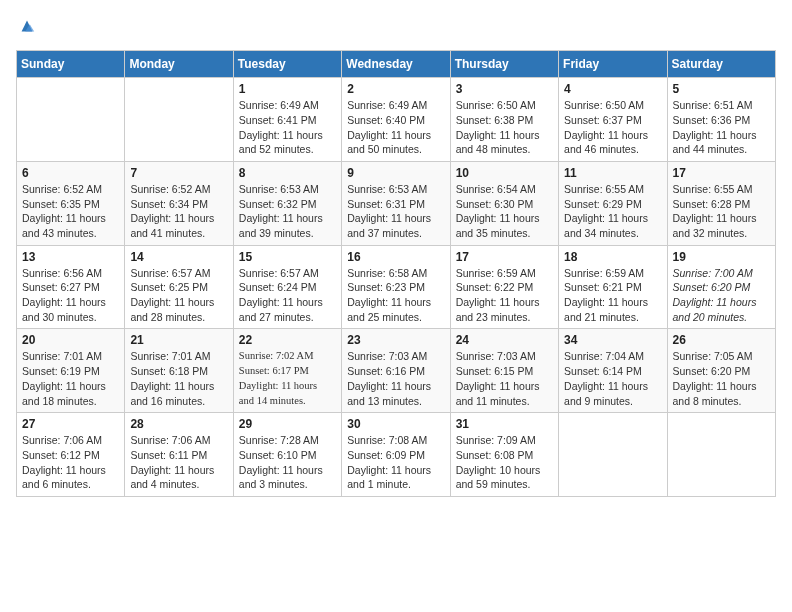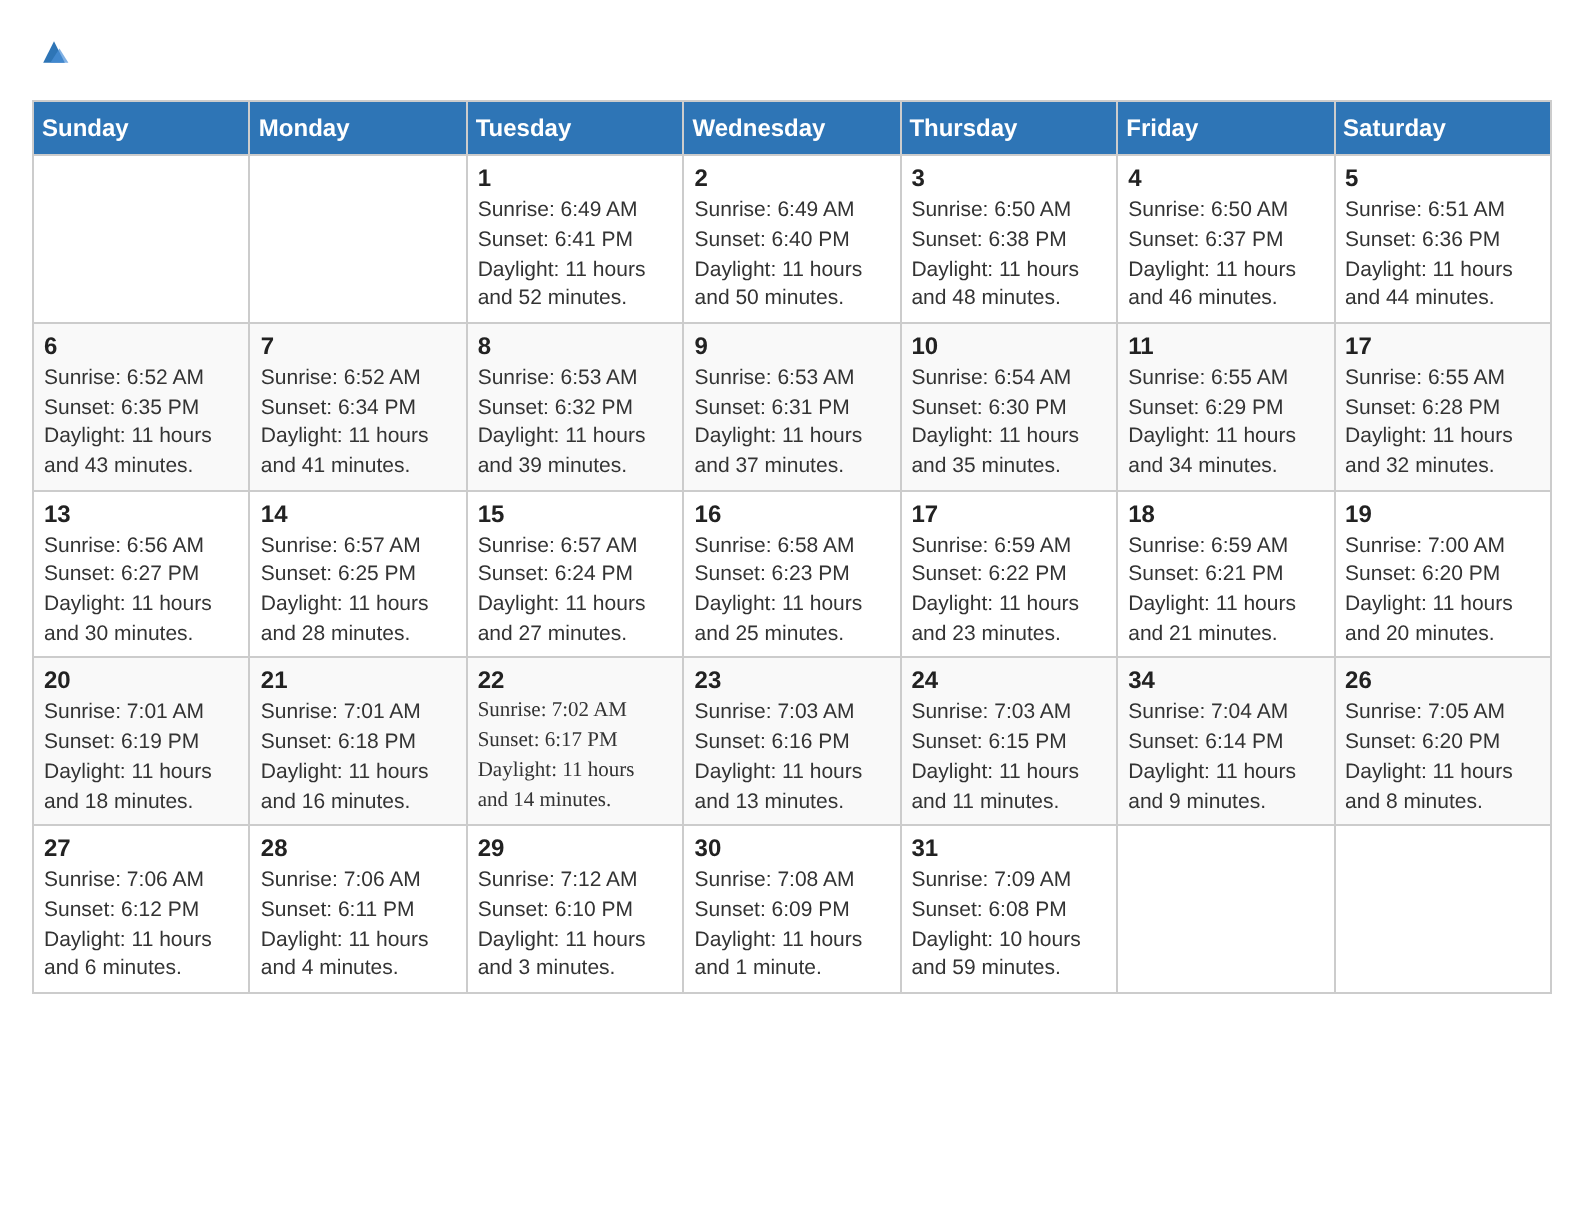--- a/index.html
+++ b/index.html
@@ -250,21 +250,21 @@
         </td>
         <td>
           <div class="day-number">18</div>
           <div class="day-info" style="white-space: pre-line;">Sunrise: 6:59 AM
 Sunset: 6:21 PM
 Daylight: 11 hours
 and 21 minutes.</div>
         </td>
         <td>
           <div class="day-number">19</div>
-          <div class="day-info" style="white-space: pre-line;">Sunrise: 7:00 AM
+          <div class="day-info" style="white-space: pre-line; font-style: italic;">Sunrise: 7:00 AM
 Sunset: 6:20 PM
 Daylight: 11 hours
 and 20 minutes.</div>
         </td>
       </tr>
       <tr>
         <td>
           <div class="day-number">20</div>
           <div class="day-info" style="white-space: pre-line;">Sunrise: 7:01 AM
 Sunset: 6:19 PM
@@ -324,21 +324,21 @@
         </td>
         <td>
           <div class="day-number">28</div>
           <div class="day-info" style="white-space: pre-line;">Sunrise: 7:06 AM
 Sunset: 6:11 PM
 Daylight: 11 hours
 and 4 minutes.</div>
         </td>
         <td>
           <div class="day-number">29</div>
-          <div class="day-info" style="white-space: pre-line;">Sunrise: 7:12 AM
+          <div class="day-info" style="white-space: pre-line;">Sunrise: 7:28 AM
 Sunset: 6:10 PM
 Daylight: 11 hours
 and 3 minutes.</div>
         </td>
         <td>
           <div class="day-number">30</div>
           <div class="day-info" style="white-space: pre-line;">Sunrise: 7:08 AM
 Sunset: 6:09 PM
 Daylight: 11 hours
 and 1 minute.</div>

